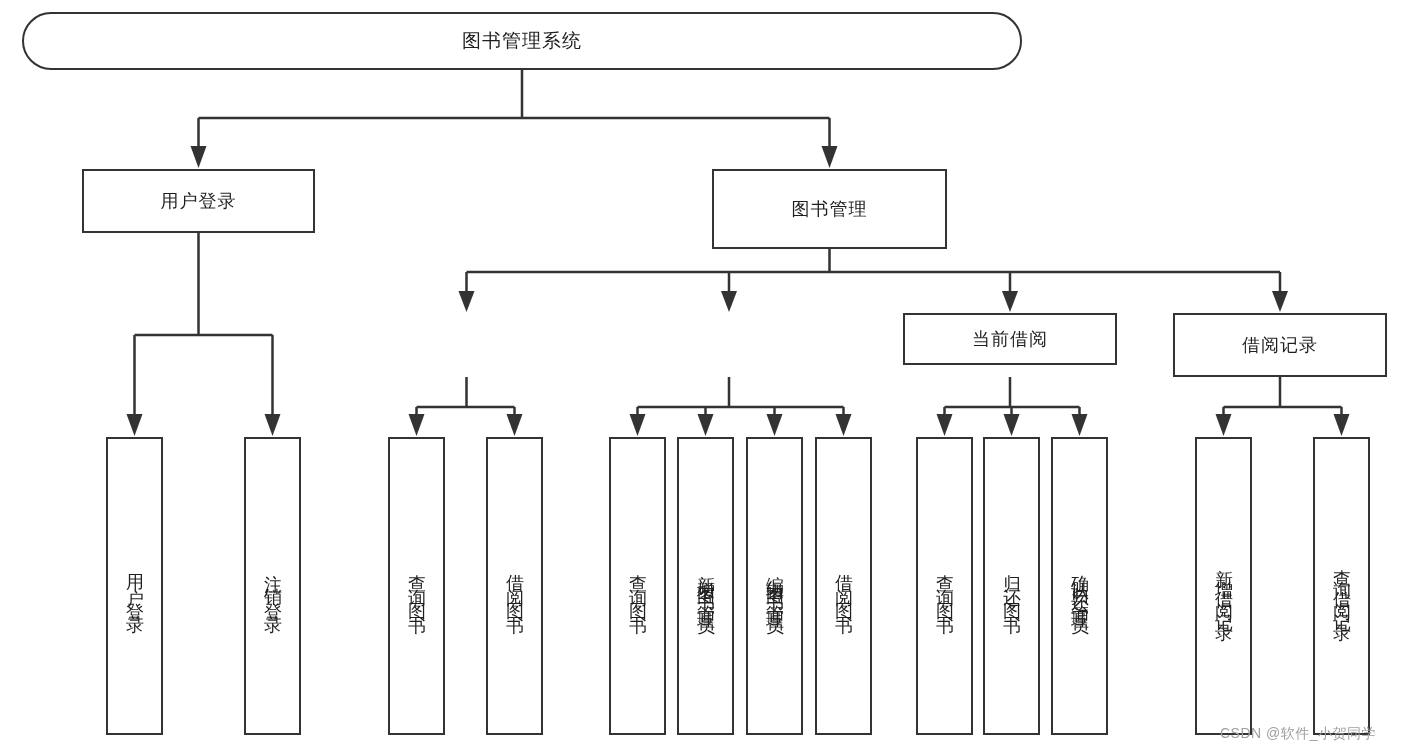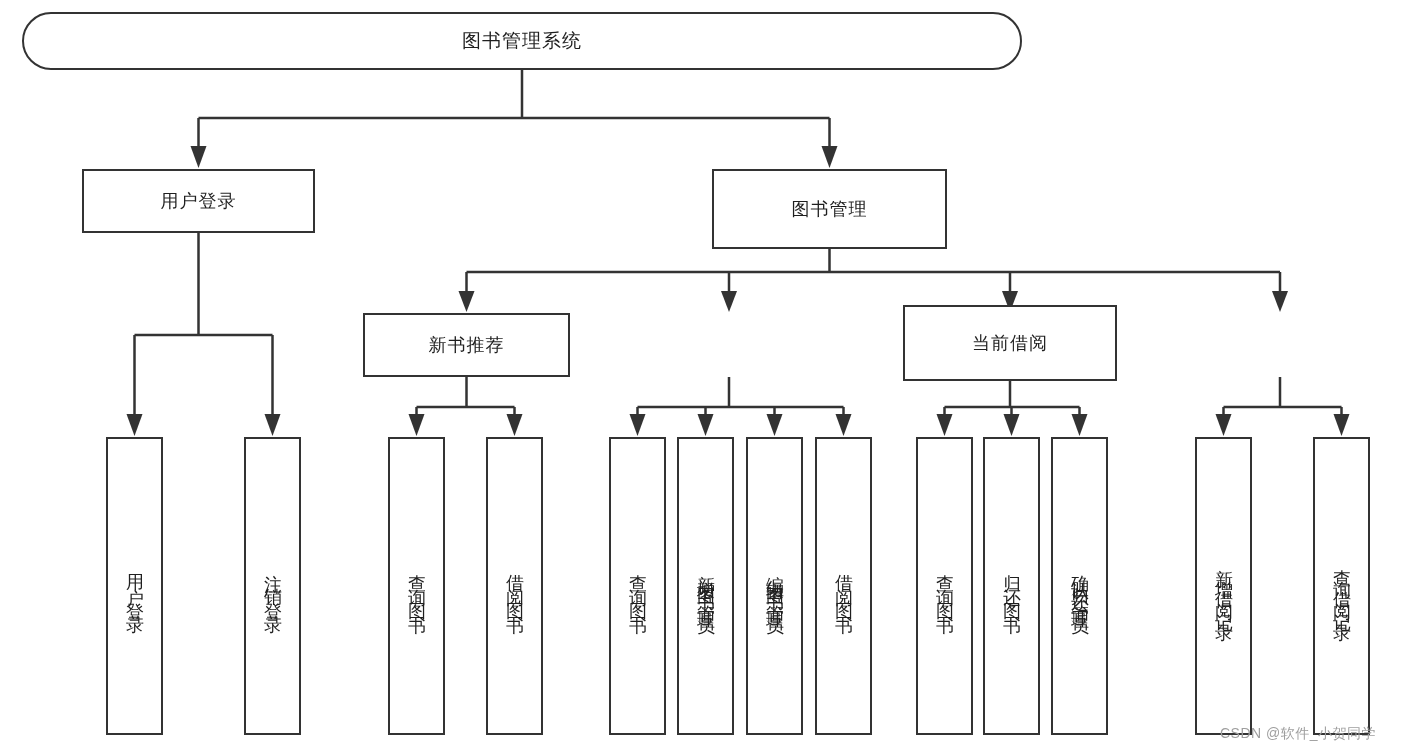--- a/index.html
+++ b/index.html
@@ -107,22 +107,22 @@
     <path d="M1280 377 V407 M1223.5 407 H1341.5 M1223.5 407 V414 M1341.5 407 V414"></path>
     <polygon points="1215.5,414 1231.5,414 1223.5,436"></polygon>
     <polygon points="1333.5,414 1349.5,414 1341.5,436"></polygon>
   </svg>
 
   <div class="node title" style="left:22px;top:12px;width:1000px;height:58px;border-radius:29px;">图书管理系统</div>
 
   <div class="node" style="left:82px;top:169px;width:233px;height:64px;">用户登录</div>
   <div class="node" style="left:712px;top:169px;width:235px;height:80px;">图书管理</div>
 
-  <div class="node" style="left:363px;top:313px;width:207px;height:64px;">新书推荐</div>
-  <div class="node" style="left:903px;top:305px;width:214px;height:76px;">当前借阅</div>
+  <div class="node" style="left:903px;top:313px;width:214px;height:52px;">当前借阅</div>
+  <div class="node" style="left:1173px;top:313px;width:214px;height:64px;">借阅记录</div>
 
   <div class="node leaf" style="left:106px;top:437px;width:57px;height:298px;">用户登录</div>
   <div class="node leaf" style="left:244px;top:437px;width:57px;height:298px;">注销登录</div>
 
   <div class="node leaf" style="left:388px;top:437px;width:57px;height:298px;">查询图书</div>
   <div class="node leaf" style="left:486px;top:437px;width:57px;height:298px;">借阅图书</div>
 
   <div class="node leaf" style="left:609px;top:437px;width:57px;height:298px;">查询图书</div>
   <div class="node leaf len9" style="left:677px;top:437px;width:57px;height:298px;">新增图书（管理员）</div>
   <div class="node leaf len9" style="left:746px;top:437px;width:57px;height:298px;">编辑图书（管理员）</div>

